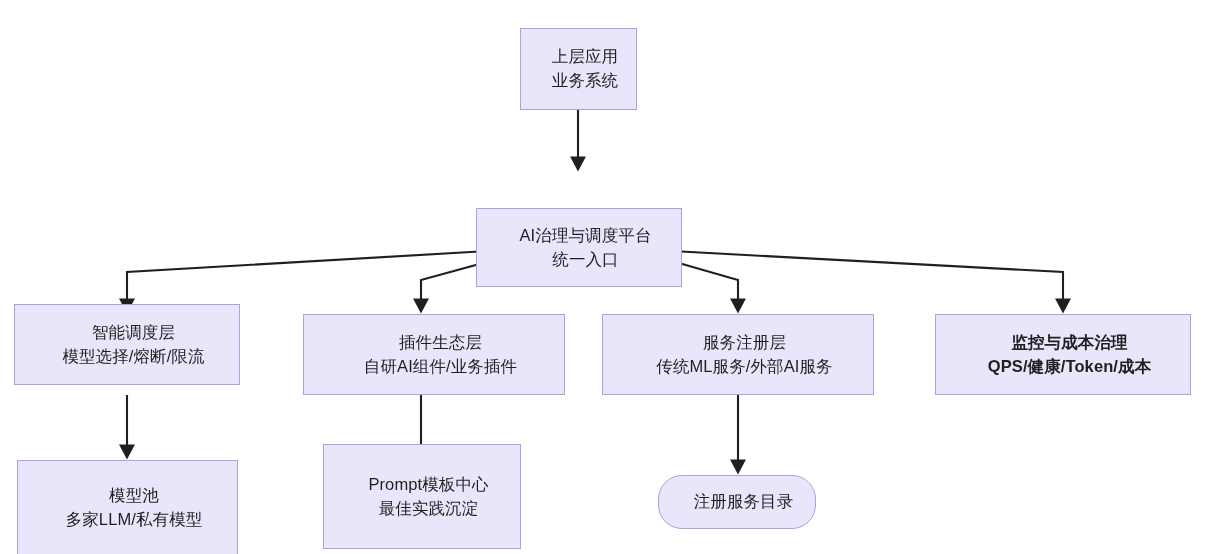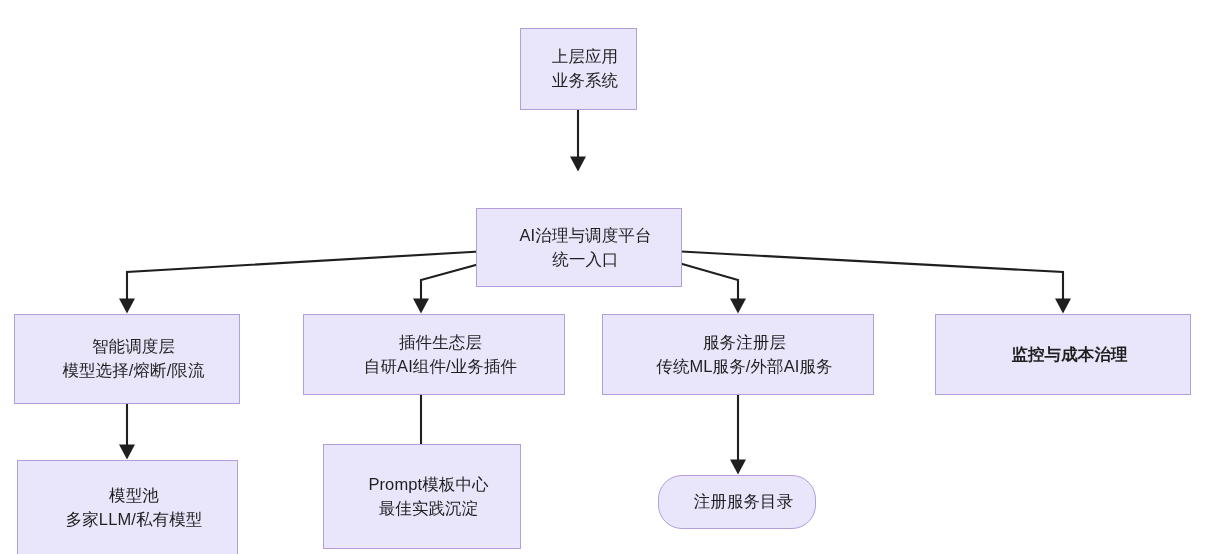--- a/index.html
+++ b/index.html
@@ -77,37 +77,38 @@
   <div class="node" style="left:520px;top:28px;width:117px;height:82px;">
     <span class="line1">上层应用</span>
     <span class="line2">业务系统</span>
   </div>
 
   <div class="node" style="left:476px;top:172px;width:206px;height:79px;margin-top:36px;">
     <span class="line1">AI治理与调度平台</span>
     <span class="line2">统一入口</span>
   </div>
 
-  <div class="node" style="left:14px;top:314px;width:226px;height:90px;">
+  <div class="node" style="left:14px;top:304px;width:226px;height:81px;">
     <span class="line1">智能调度层</span>
     <span class="line2">模型选择/熔断/限流</span>
   </div>
 
   <div class="node" style="left:303px;top:314px;width:262px;height:81px;">
     <span class="line1">插件生态层</span>
     <span class="line2">自研AI组件/业务插件</span>
   </div>
 
   <div class="node" style="left:602px;top:314px;width:272px;height:81px;">
     <span class="line1">服务注册层</span>
     <span class="line2">传统ML服务/外部AI服务</span>
   </div>
 
   <div class="node" style="left:935px;top:314px;width:256px;height:81px;font-weight:bold;">
     <span class="line1">监控与成本治理</span>
+    <span class="line2">QPS/健康/Token/成本</span>
   </div>
 
   <div class="node" style="left:17px;top:460px;width:221px;height:96px;">
     <span class="line1">模型池</span>
     <span class="line2">多家LLM/私有模型</span>
   </div>
 
   <div class="node" style="left:323px;top:444px;width:198px;height:105px;">
     <span class="line1">Prompt模板中心</span>
     <span class="line2">最佳实践沉淀</span>

